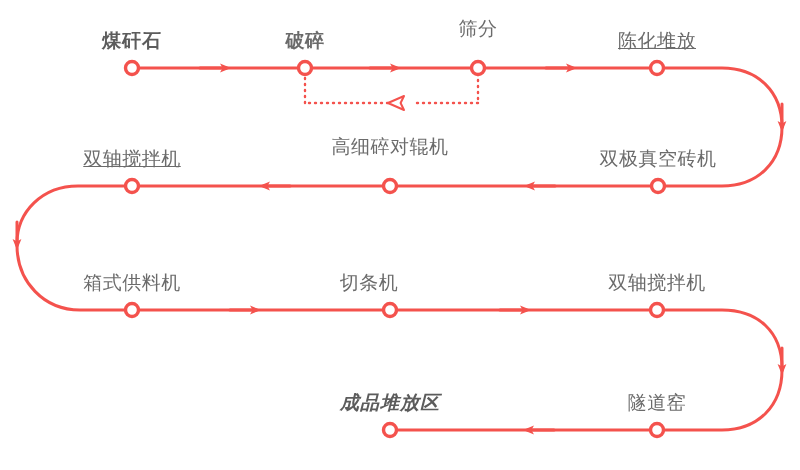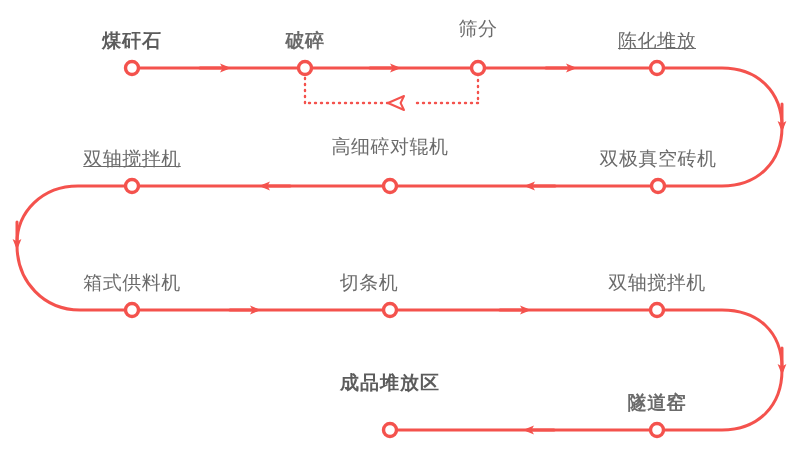--- a/index.html
+++ b/index.html
@@ -122,16 +122,16 @@
   <div class="node-label emphasis" style="left:132px; top:50px;">煤矸石</div>
   <div class="node-label" style="left:305px; top:50px;font-weight:bold;">破碎</div>
   <div class="node-label" style="left:478px; top:38px;">筛分</div>
   <div class="node-label" style="left:657px; top:50px;text-decoration:underline;">陈化堆放</div>
   <div class="node-label" style="left:658px; top:168px;">双极真空砖机</div>
   <div class="node-label" style="left:390px; top:156px;">高细碎对辊机</div>
   <div class="node-label" style="left:132px; top:168px;text-decoration:underline;">双轴搅拌机</div>
   <div class="node-label" style="left:132px; top:292px;">箱式供料机</div>
   <div class="node-label" style="left:369px; top:292px;">切条机</div>
   <div class="node-label" style="left:657px; top:292px;">双轴搅拌机</div>
-  <div class="node-label" style="left:657px; top:412px;font-weight:bold;">隧道窑</div>
-  <div class="node-label emphasis" style="left:390px; top:392px;">成品堆放区</div>
+  <div class="node-label" style="left:657px; top:412px;">隧道窑</div>
+  <div class="node-label emphasis" style="left:390px; top:412px;font-style:italic;">成品堆放区</div>
 
 </div>
 
 </body></html>

